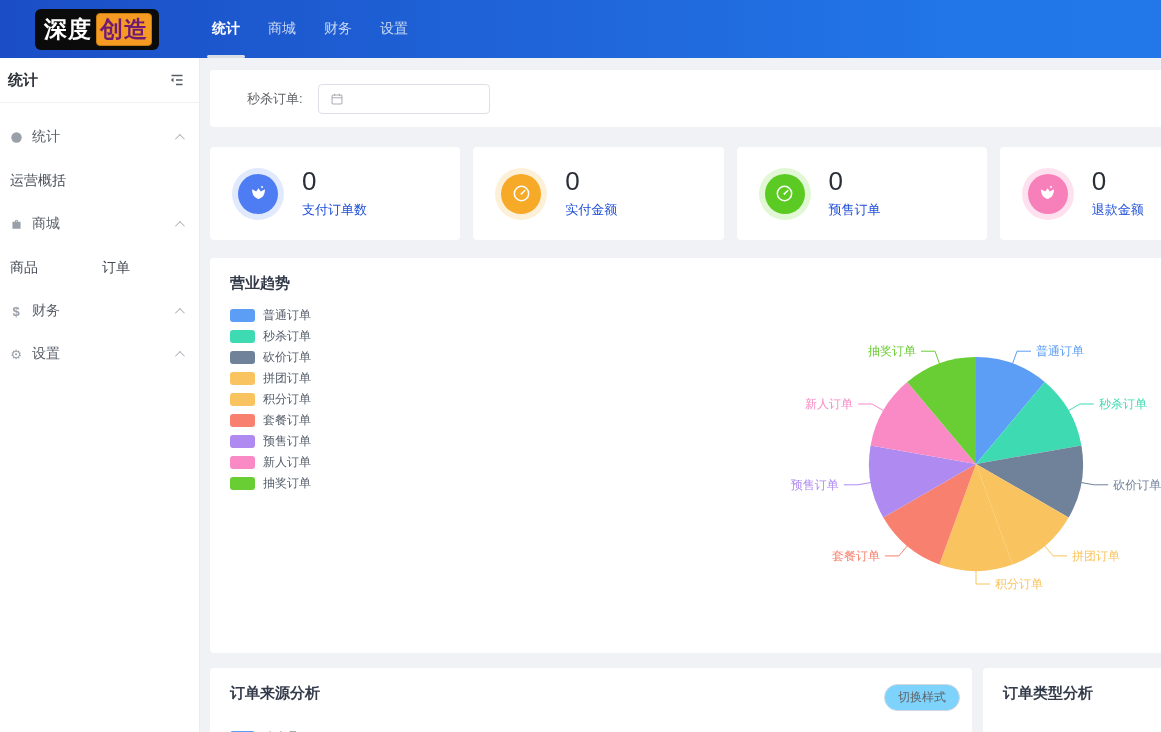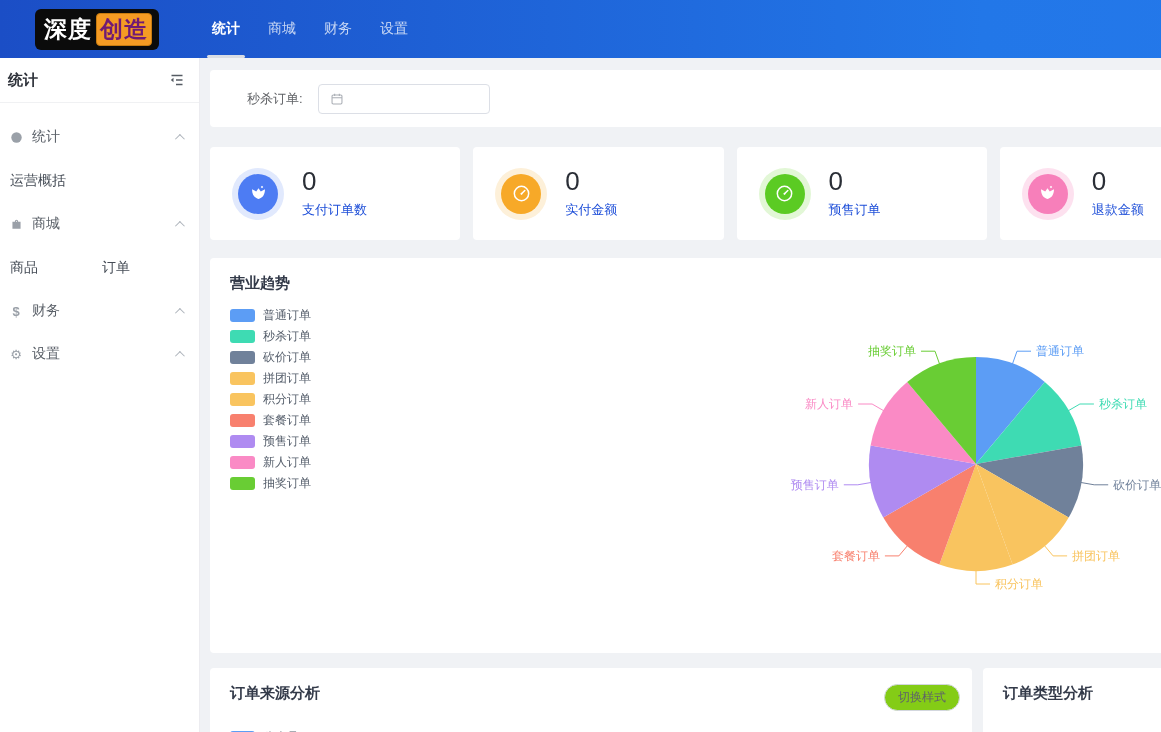--- a/index.html
+++ b/index.html
@@ -80,21 +80,21 @@
   .legend-item { display:flex; align-items:center; height:21px; cursor:pointer; }
   .legend-swatch { width:25px; height:13px; border-radius:3px; margin-right:8px; flex:none; }
   .legend-text { font-size:12px; color:#555e6b; }
   .pie-svg { position:absolute; left:520px; top:44px; }
   
   .bottom-row { width:1040px; display:flex; gap:11px; margin-top:15px; }
   .source-panel { width:762px; height:220px; padding:16px 12px 16px 20px; flex:none; }
   .type-panel { flex:1; height:220px; padding:16px 20px; }
   .panel-head { display:flex; align-items:flex-start; justify-content:space-between; }
   .toggle-btn {
-    font-size:12px; color:#5f6369; background:#84cc16; border:1px solid #d3d7de;
+    font-size:12px; color:#5f6369; background:#7dd3fc; border:1px solid #d3d7de;
     border-radius:999px; padding:4px 13px; cursor:pointer; font-family:inherit;
   }
   .source-legend { margin-top:16px; }
 </style>
 </head>
 <body>
 
 <header class="app-header">
   <div class="logo">
     <span class="part1">深度</span>

